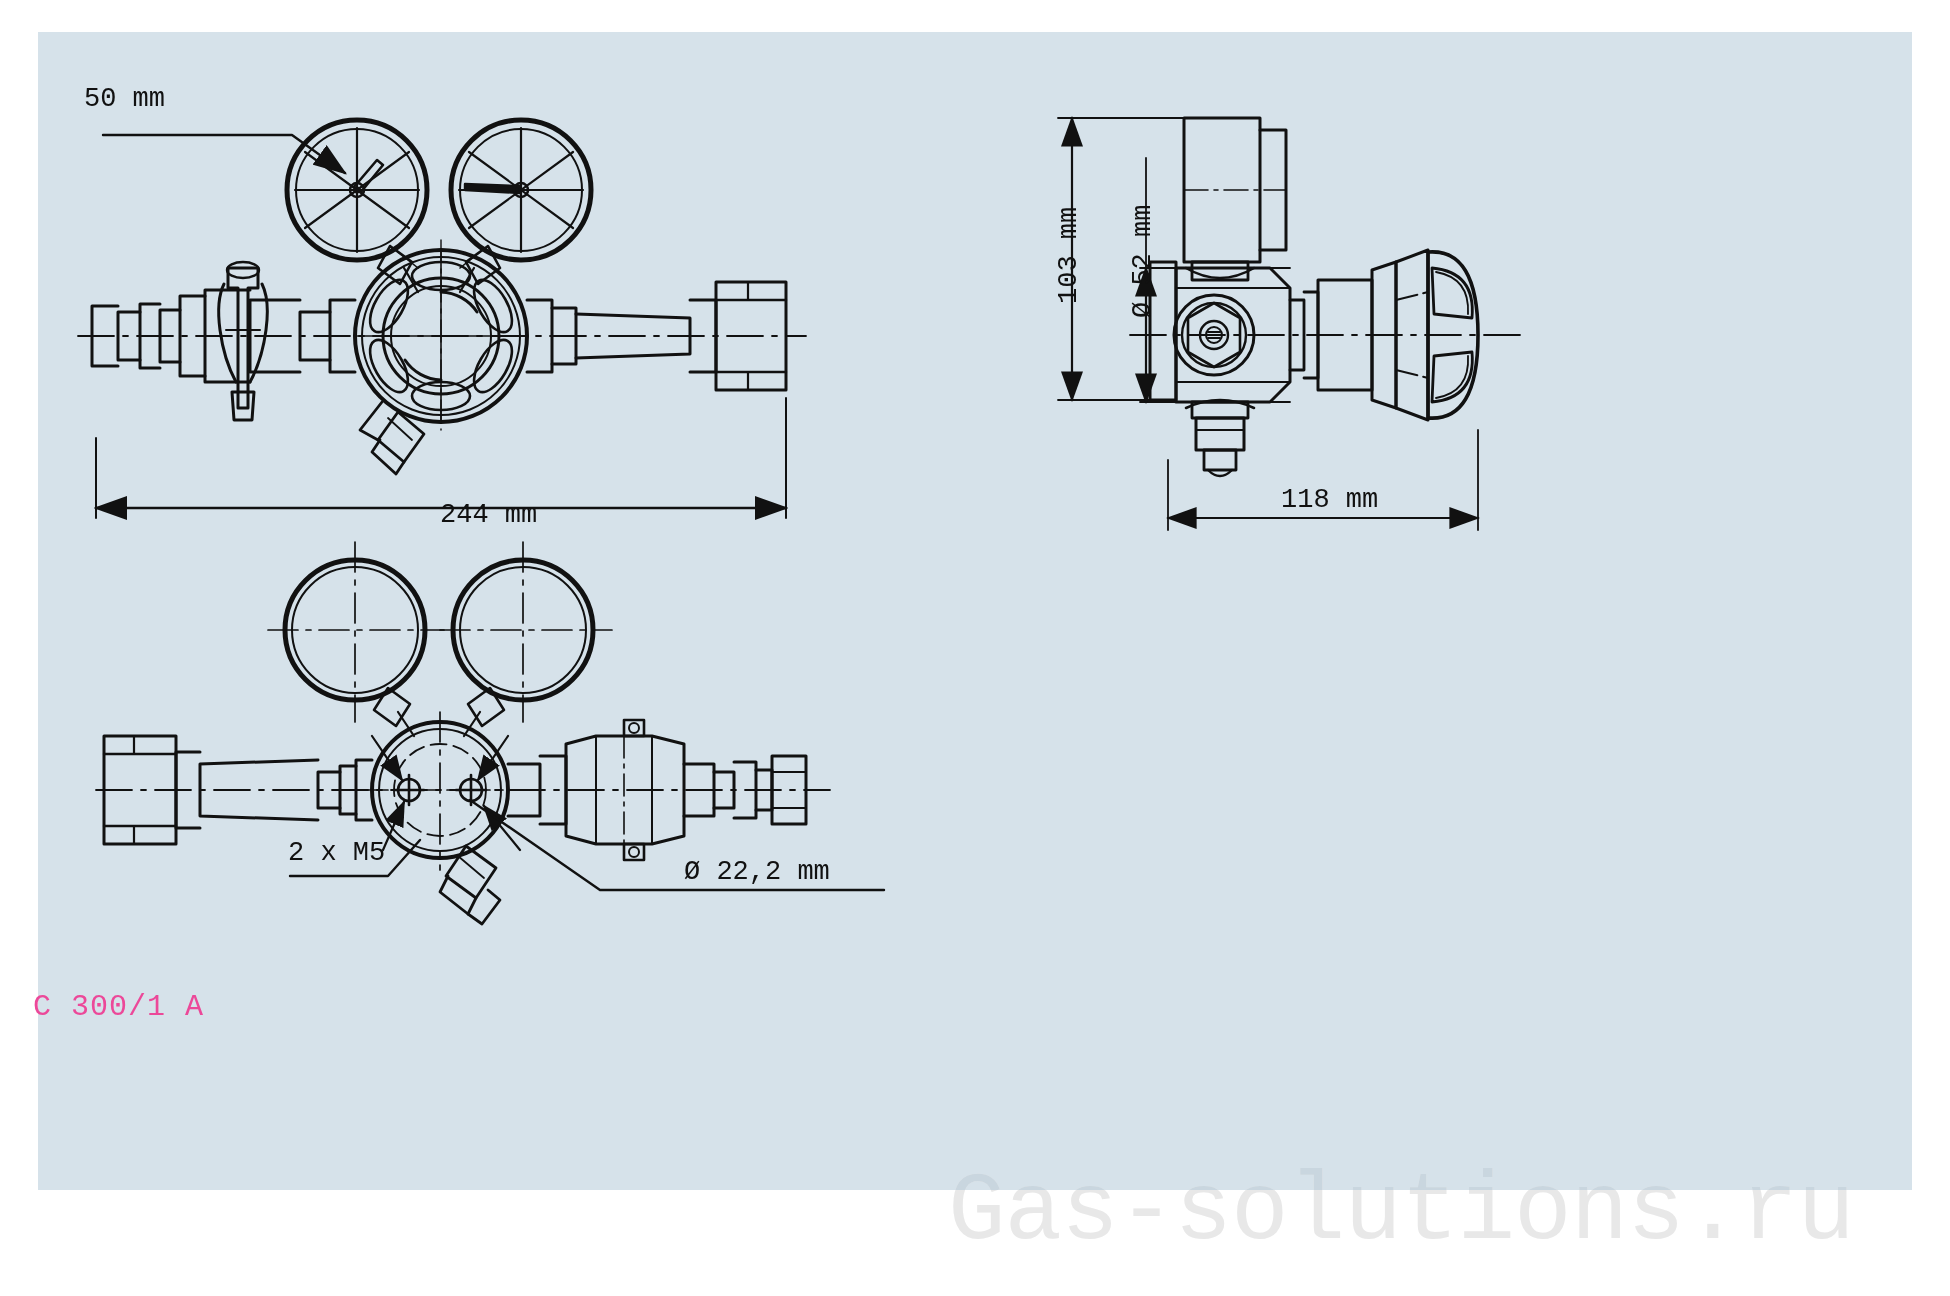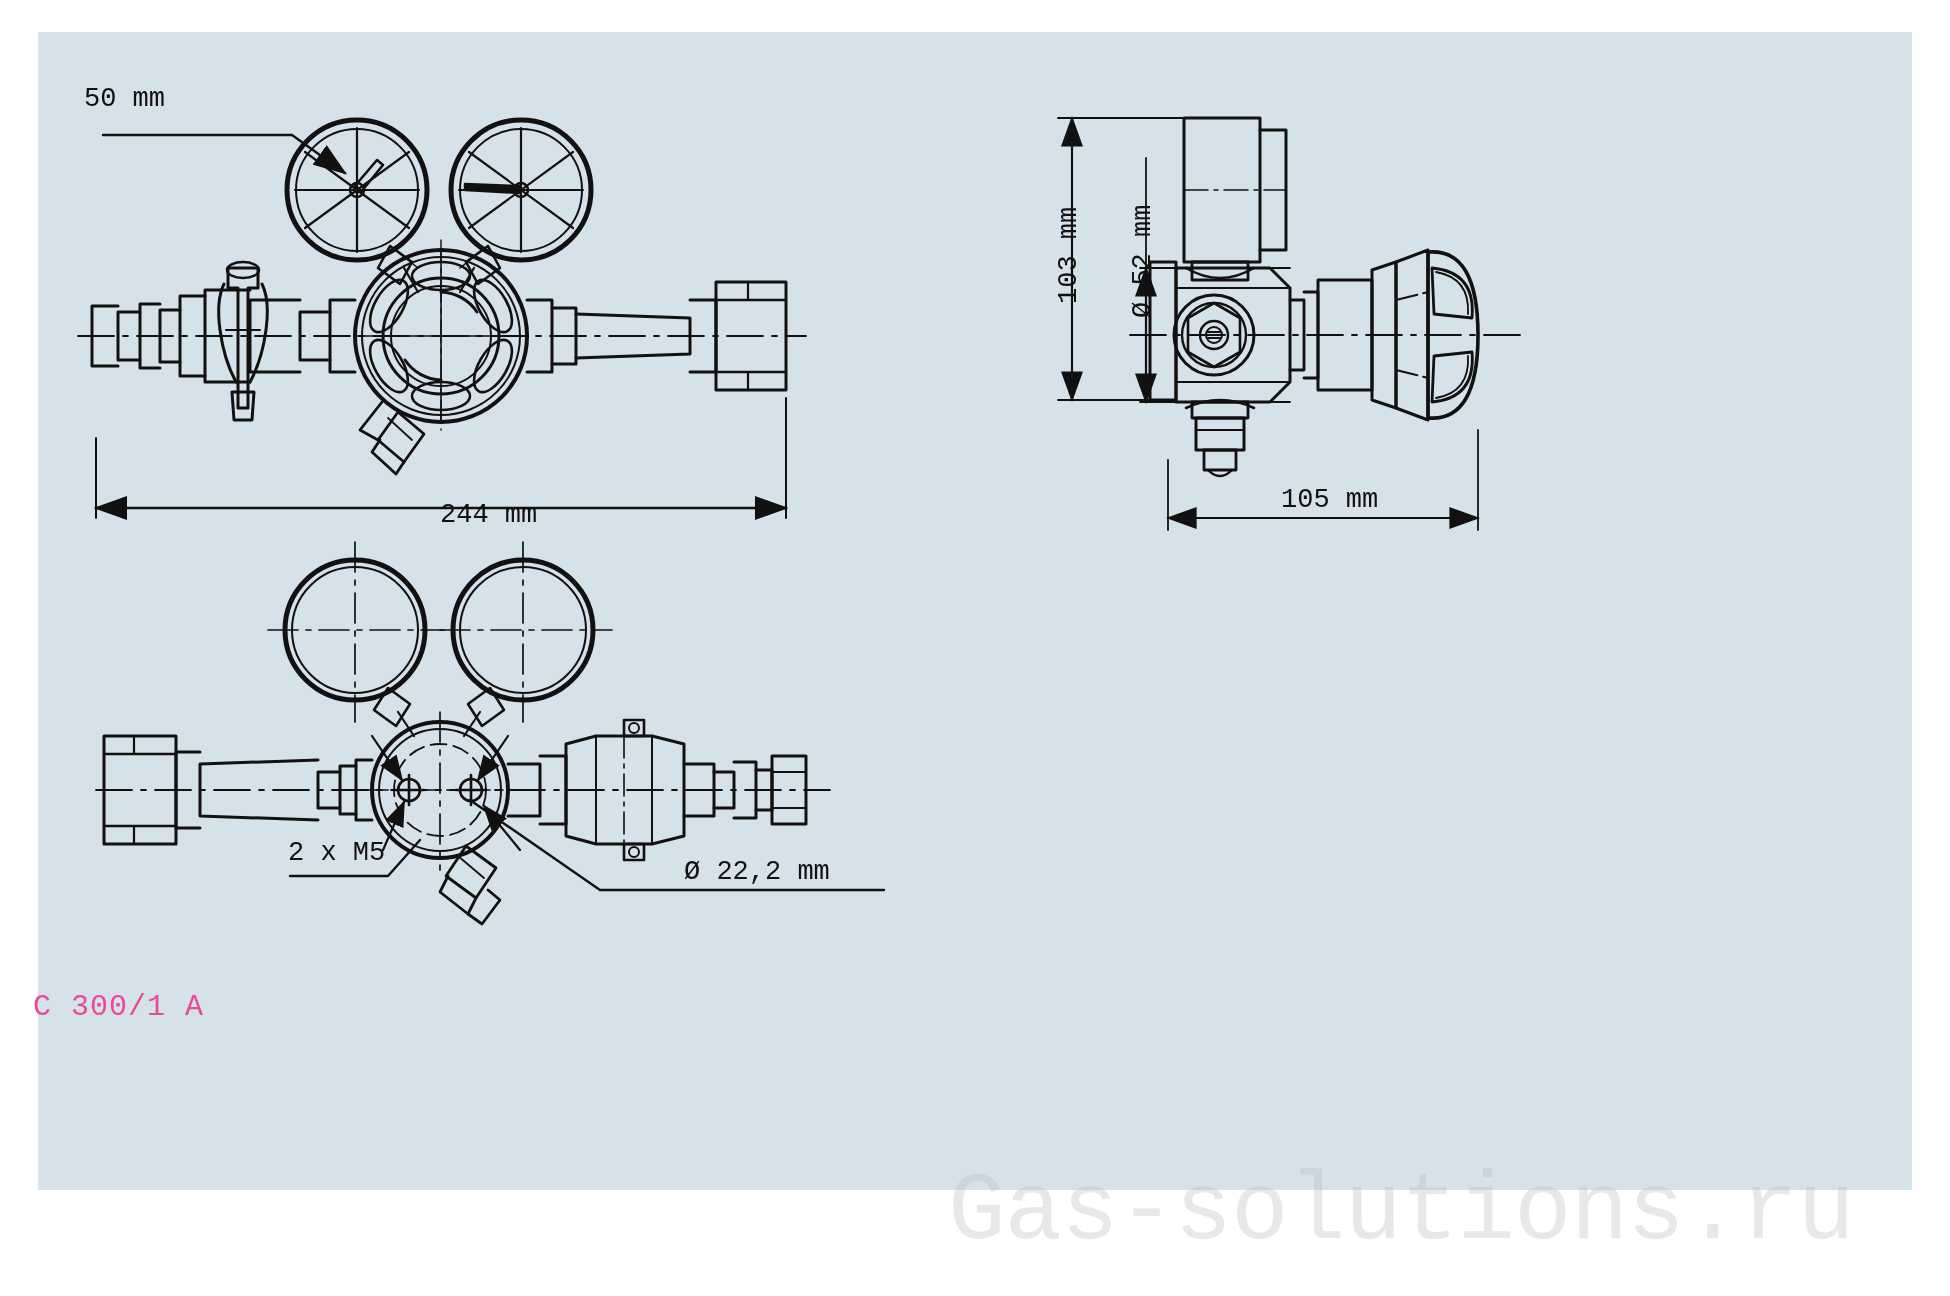--- a/index.html
+++ b/index.html
@@ -335,21 +335,21 @@
   </svg>
 
   <div class="lbl dim-txt" style="left:84px;top:84px;">50 mm</div>
 
   <div class="lbl dim-txt" style="left:418px;top:500px;margin-left:22px;">244 mm</div>
 
   <div class="lbl dim-txt-v" style="left:1054px;top:304px;transform:rotate(-90deg);">103 mm</div>
 
   <div class="lbl dim-txt-v" style="left:1128px;top:318px;transform:rotate(-90deg);">Ø 52 mm</div>
 
-  <div class="lbl dim-txt" style="left:1281px;top:485px;">105 mm</div>
+  <div class="lbl dim-txt" style="left:1281px;top:485px;">118 mm</div>
 
   <div class="lbl dim-txt" style="left:288px;top:838px;text-align:right;">2 x M5</div>
 
   <div class="lbl dim-txt" style="left:684px;top:857px;text-align:center;">Ø 22,2 mm</div>
 
 
   <div id="model-label">C 300/1 A</div>
 
   <div id="watermark">Gas-solutions.ru</div>
   <div id="watermark-mask">

